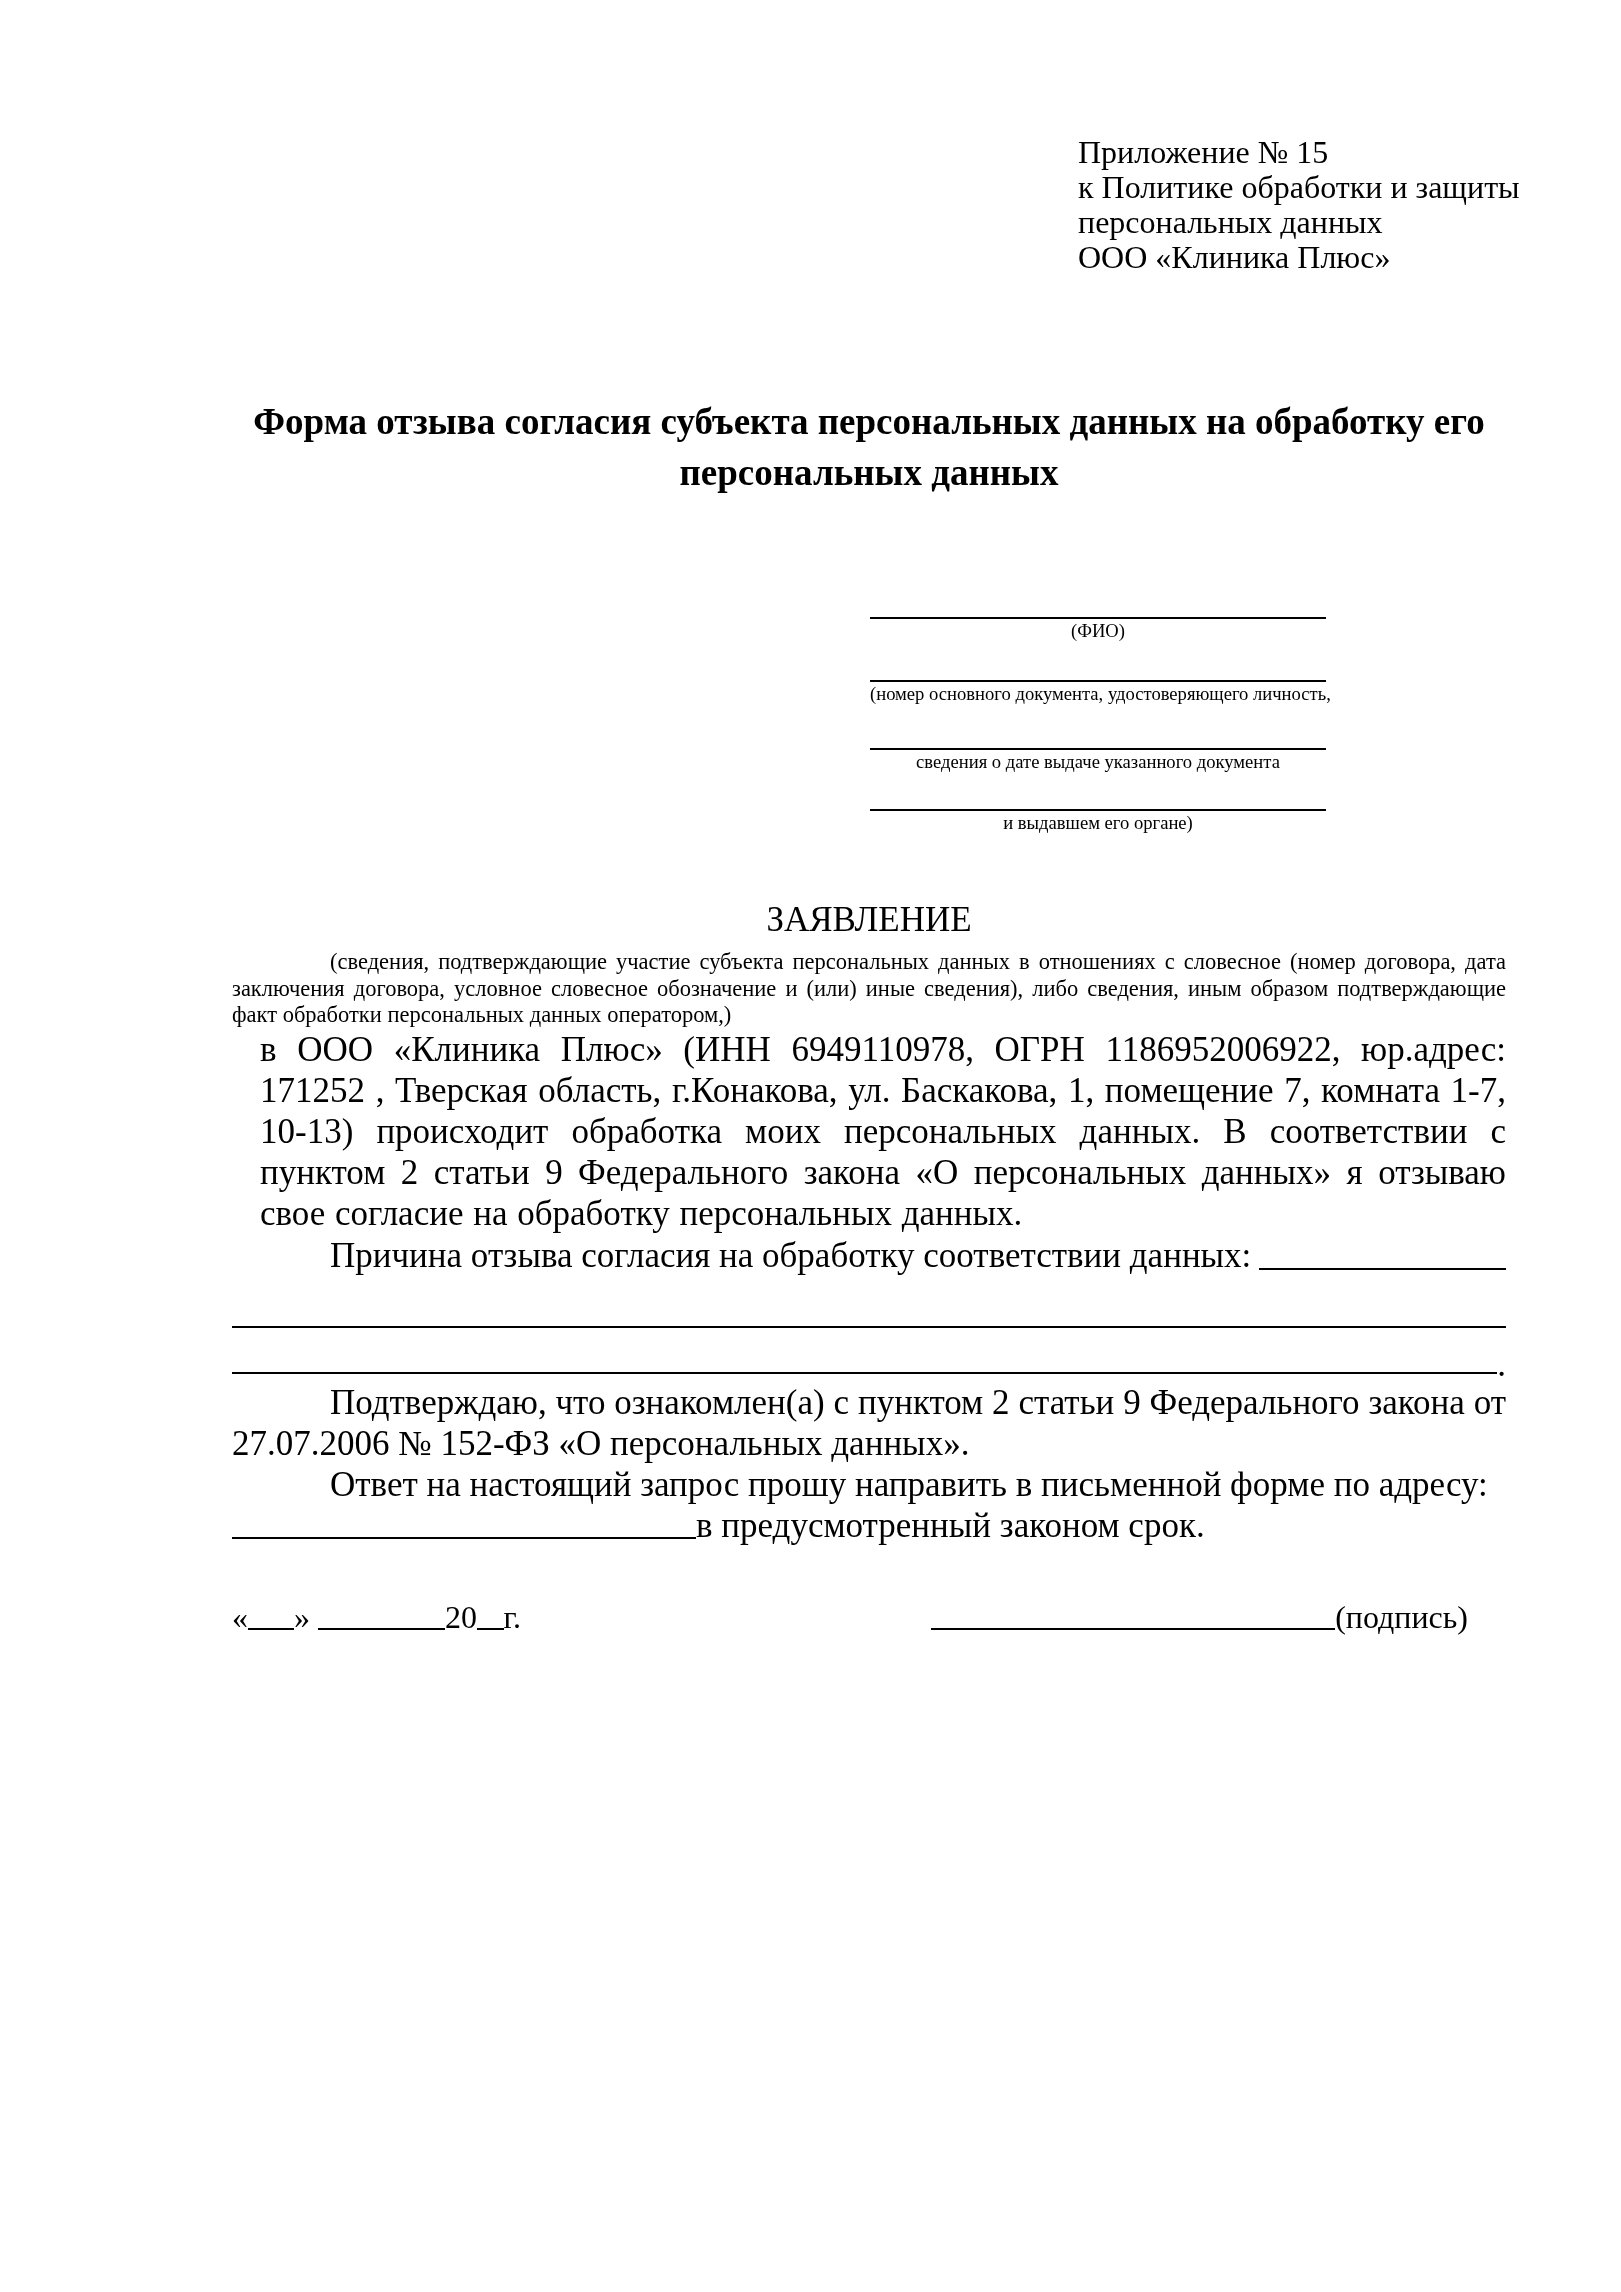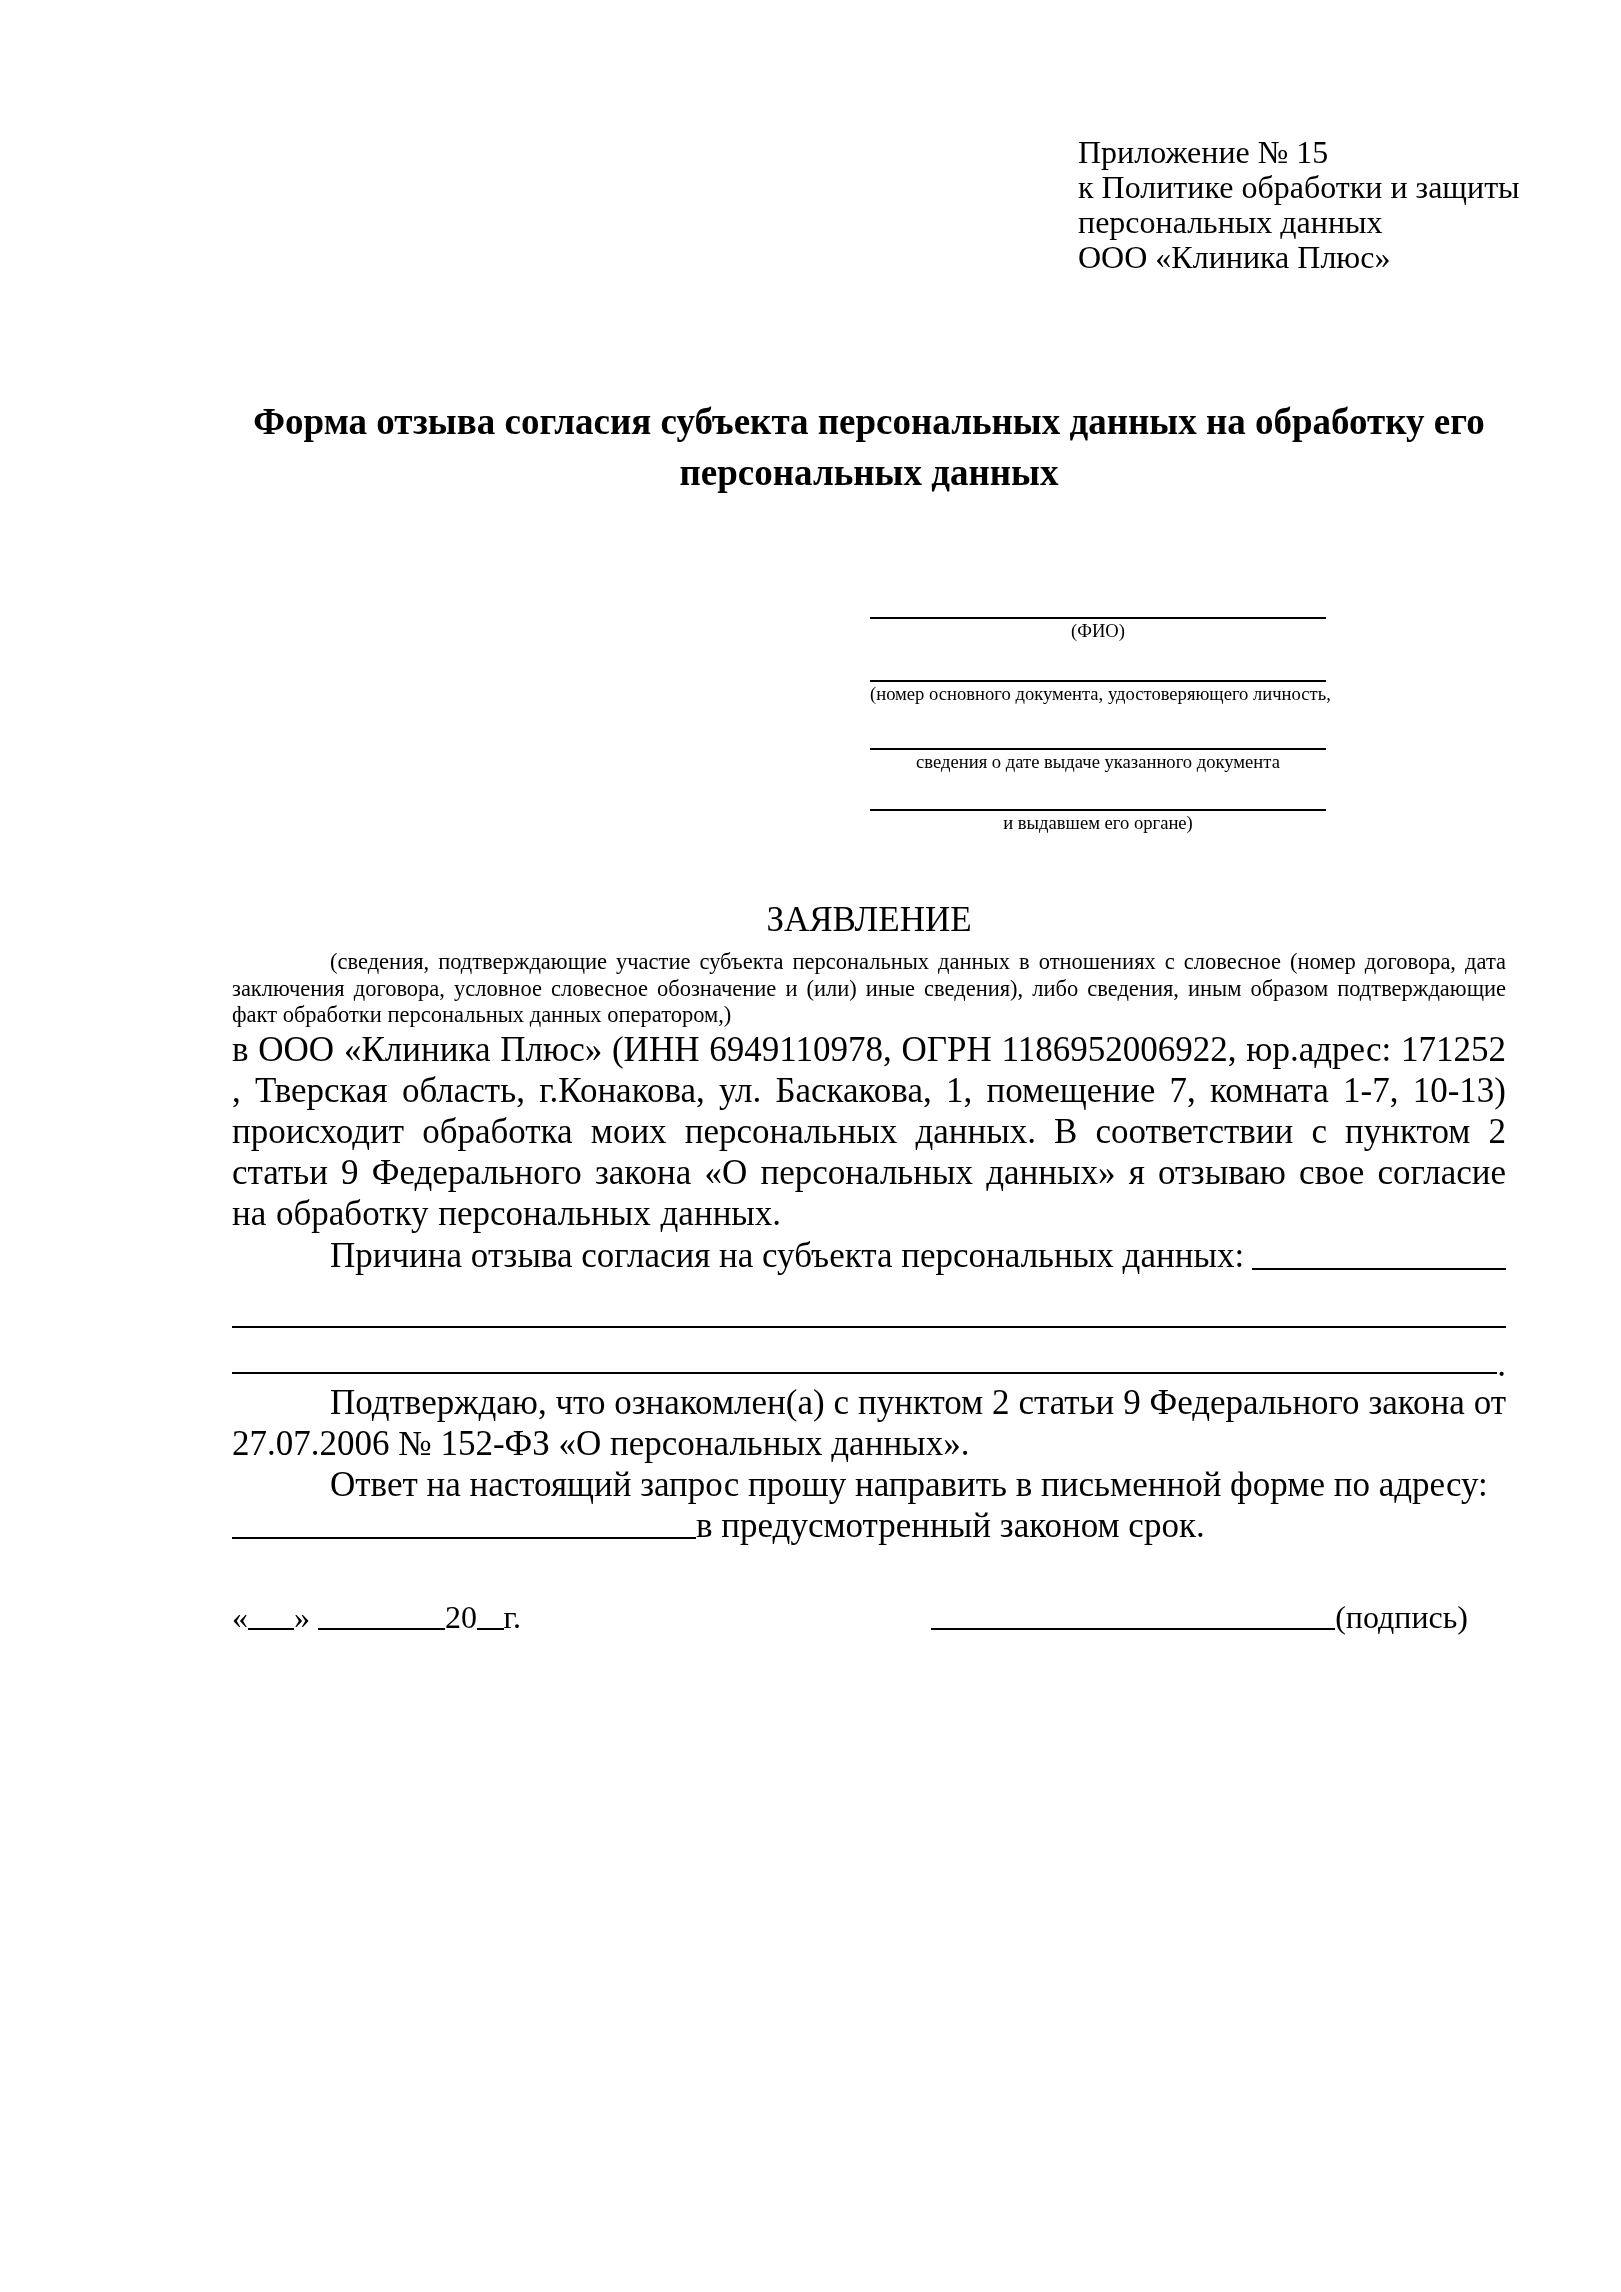--- a/index.html
+++ b/index.html
@@ -108,20 +108,21 @@
   }
   .small-print {
     font-size: 22.5px;
     line-height: 26.5px;
     text-align: justify;
     text-indent: 98px;
   }
   .body-para {
     text-align: justify;
     word-spacing: 1px;
+    margin-left: 28px;
   }
   .blank-row-1 {
     height: 49px;
     border-bottom: 2.9px solid #000;
   }
   .blank-row-2 {
     display: flex;
     height: 54px;
     align-items: flex-end;
     line-height: 35px;
@@ -210,21 +211,21 @@
 
   <div class="statement">
     <div class="stmt-heading">ЗАЯВЛЕНИЕ</div>
 
 
     <div class="small-print">(сведения, подтверждающие участие субъекта персональных данных в отношениях с словесное (номер договора, дата заключения договора, условное словесное обозначение и (или) иные сведения), либо сведения, иным образом подтверждающие факт обработки персональных данных оператором,)</div>
 
     <div class="body-para">в ООО «Клиника Плюс» (ИНН 6949110978, ОГРН 1186952006922, юр.адрес: 171252 , Тверская область, г.Конакова, ул. Баскакова, 1, помещение 7, комната 1-7, 10-13) происходит обработка моих персональных данных. В соответствии с пунктом 2 статьи 9 Федерального закона «О персональных данных» я отзываю свое согласие на обработку персональных данных.</div>
 
     <div class="row-with-line">
-      <span class="lbl indented">Причина отзыва согласия на субъекта персональных данных:</span>
+      <span class="lbl indented">Причина отзыва согласия на обработку соответствии данных:</span>
       <span class="flexline"></span>
     </div>
 
     <div class="blank-row-1"></div>
 
     <div class="blank-row-2">
       <span class="flexline"></span>
       <span class="dot">.</span>
     </div>
 

